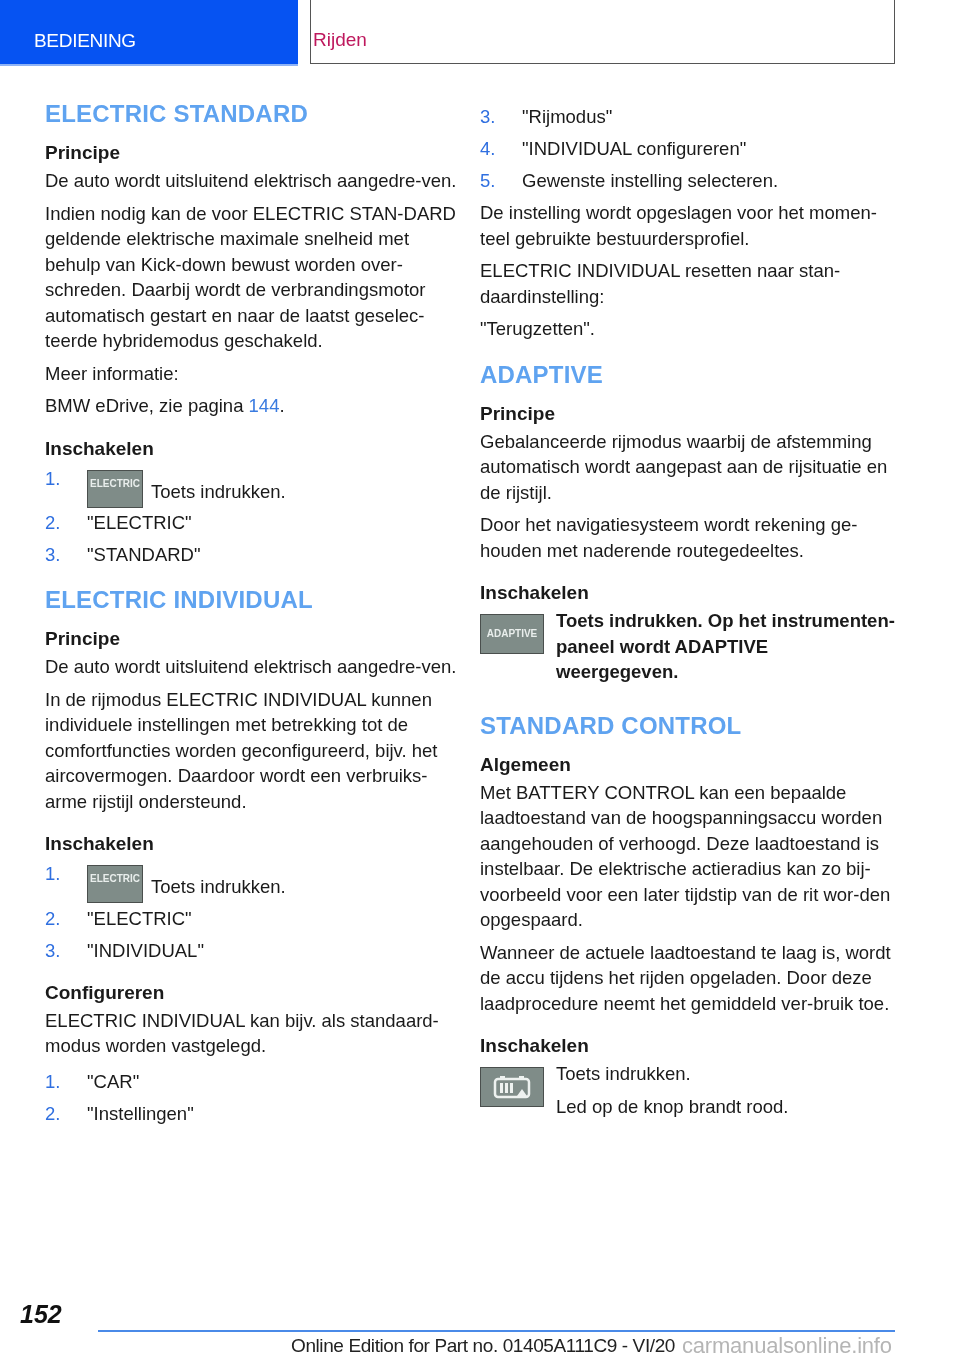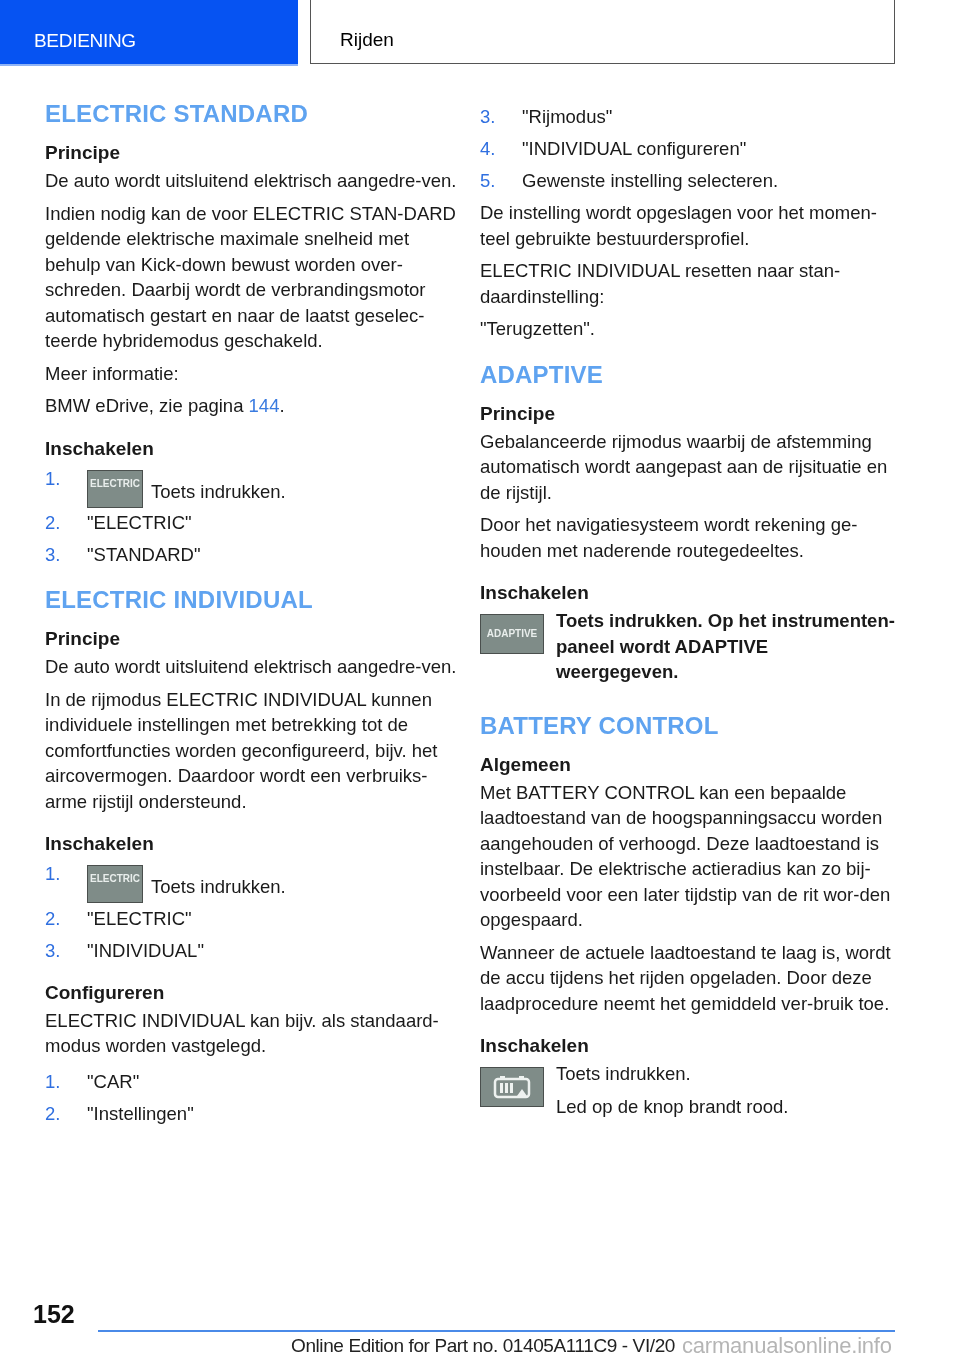--- a/index.html
+++ b/index.html
@@ -2,40 +2,40 @@
 <html><head>
 <meta charset="utf-8">
 <style>
   html, body { margin:0; padding:0; }
   body { width:960px; height:1362px; background:#fff; position:relative; overflow:hidden;
          font-family:"Liberation Sans", sans-serif; color:#1a1a1a; }
   .hdr-left { position:absolute; left:0; top:0; width:298px; height:64px; background:#0653f2; }
   .hdr-left span { position:absolute; left:34px; top:30px; color:#fff; font-weight:normal; font-size:19px; letter-spacing:-0.3px; }
   .hdr-left-line { position:absolute; left:0; top:64px; width:298px; height:2px; background:#8fb3f5; }
   .hdr-right { position:absolute; left:310px; top:-2px; width:585px; height:66px; border:1px solid #555; border-top:none; box-sizing:border-box; }
-  .hdr-right span { position:absolute; left:29px; top:31px; font-size:19px; color:#000000; }
+  .hdr-right span { position:absolute; left:2px; top:31px; font-size:19px; color:#be185d; }
   .col { position:absolute; top:100px; width:415px; }
   .col.left { left:45px; }
   .col.right { left:480px; top:100px; }
   h2 { color:#5fa3f0; font-size:24px; font-weight:bold; margin:0 0 14px 0; letter-spacing:0.2px; }
   h3 { font-size:19px; font-weight:bold; margin:0 0 4px 0; color:#1a1a1a; }
   p { font-size:18.5px; line-height:25.5px; margin:0 0 7px 0; }
   .link { color:#3a7be0; }
   ol { list-style:none; margin:0; padding:0; }
   ol li { font-size:18.5px; line-height:25.5px; margin:0 0 6.5px 0; position:relative; padding-left:42px; }
   ol li .num { position:absolute; left:0; color:#2f6fe0; }
   .btn-img { display:inline-block; background:#7f8c88; border:1px solid #4a4f4d; color:#e9eeec; font-size:10px; font-weight:bold; text-align:center; vertical-align:bottom; box-sizing:border-box; }
   .btn-electric { width:56px; height:38px; line-height:26px; margin-right:8px; position:relative; top:4px; }
   .icon-row { display:flex; align-items:flex-start; margin:0 0 7px 0; }
   .icon-row .btn-img { flex:0 0 auto; margin-right:12px; margin-top:6px; }
   .btn-adaptive { width:64px; height:40px; line-height:38px; font-size:10px; }
   .btn-battery { width:64px; height:40px; display:flex; align-items:center; justify-content:center; }
   .gap-s { height:12px; }
   .gap-m { height:20px; }
-  .footer-num { position:absolute; left:33px; top:1300px; font-size:25px; font-weight:bold; color:#111; }
+  .footer-num { position:absolute; left:20px; top:1300px; font-size:25px; font-weight:bold; color:#111;font-style:italic; }
   .footer-line { position:absolute; left:98px; top:1330px; width:797px; height:2px; background:#4a8ae8; }
   .footer-text { position:absolute; left:291px; top:1335px; font-size:19px; color:#222; letter-spacing:-0.4px; }
   .watermark { position:absolute; left:682px; top:1333px; font-size:22px; color:#b5b5b5; letter-spacing:-0.2px; }
 </style>
 </head>
 <body>
 
 <div class="hdr-left">
   <span>BEDIENING</span>
 </div>
@@ -95,21 +95,21 @@
   <h3>Principe</h3>
   <p>Gebalanceerde rijmodus waarbij de afstemming automatisch wordt aangepast aan de rijsituatie en de rijstijl.</p>
   <p>Door het navigatiesysteem wordt rekening ge-houden met naderende routegedeeltes.</p>
   <div class="gap-s"></div>
   <h3>Inschakelen</h3>
   <div class="icon-row">
     <span class="btn-img btn-adaptive">ADAPTIVE</span>
     <p style="margin:0;font-weight:bold;">Toets indrukken. Op het instrumenten-paneel wordt ADAPTIVE weergegeven.</p>
   </div>
   <div class="gap-m"></div>
-  <h2>BATTERY CONTROL</h2>
+  <h2>STANDARD CONTROL</h2>
   <h3>Algemeen</h3>
   <p>Met BATTERY CONTROL kan een bepaalde laadtoestand van de hoogspanningsaccu worden aangehouden of verhoogd. Deze laadtoestand is instelbaar. De elektrische actieradius kan zo bij-voorbeeld voor een later tijdstip van de rit wor-den opgespaard.</p>
   <p>Wanneer de actuele laadtoestand te laag is, wordt de accu tijdens het rijden opgeladen. Door deze laadprocedure neemt het gemiddeld ver-bruik toe.</p>
   <div class="gap-s"></div>
   <h3>Inschakelen</h3>
   <div class="icon-row">
     <span class="btn-img btn-battery">
       <svg width="40" height="26" viewBox="0 0 40 26">
         <rect x="3" y="5" width="34" height="18" rx="3" fill="none" stroke="#eef2f0" stroke-width="2.5"></rect>
         <rect x="8" y="2" width="5" height="3" fill="#eef2f0"></rect>

